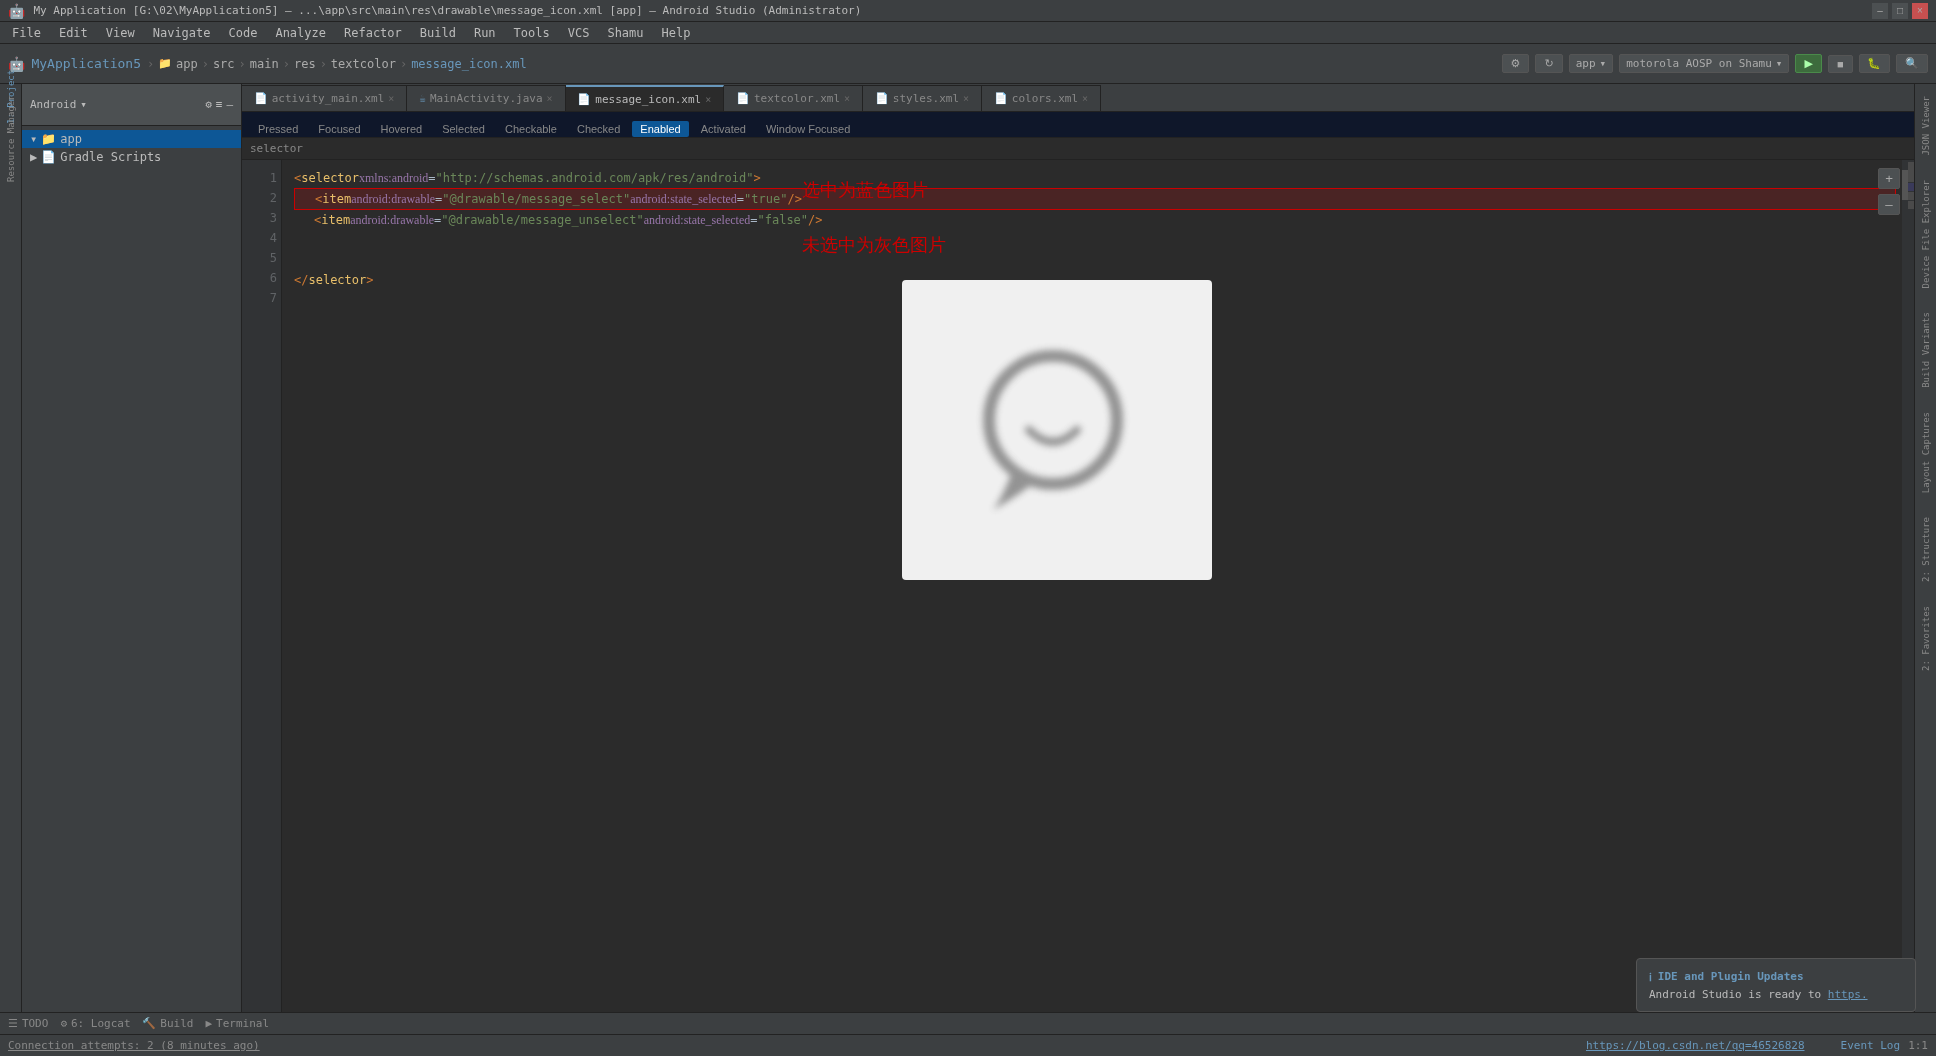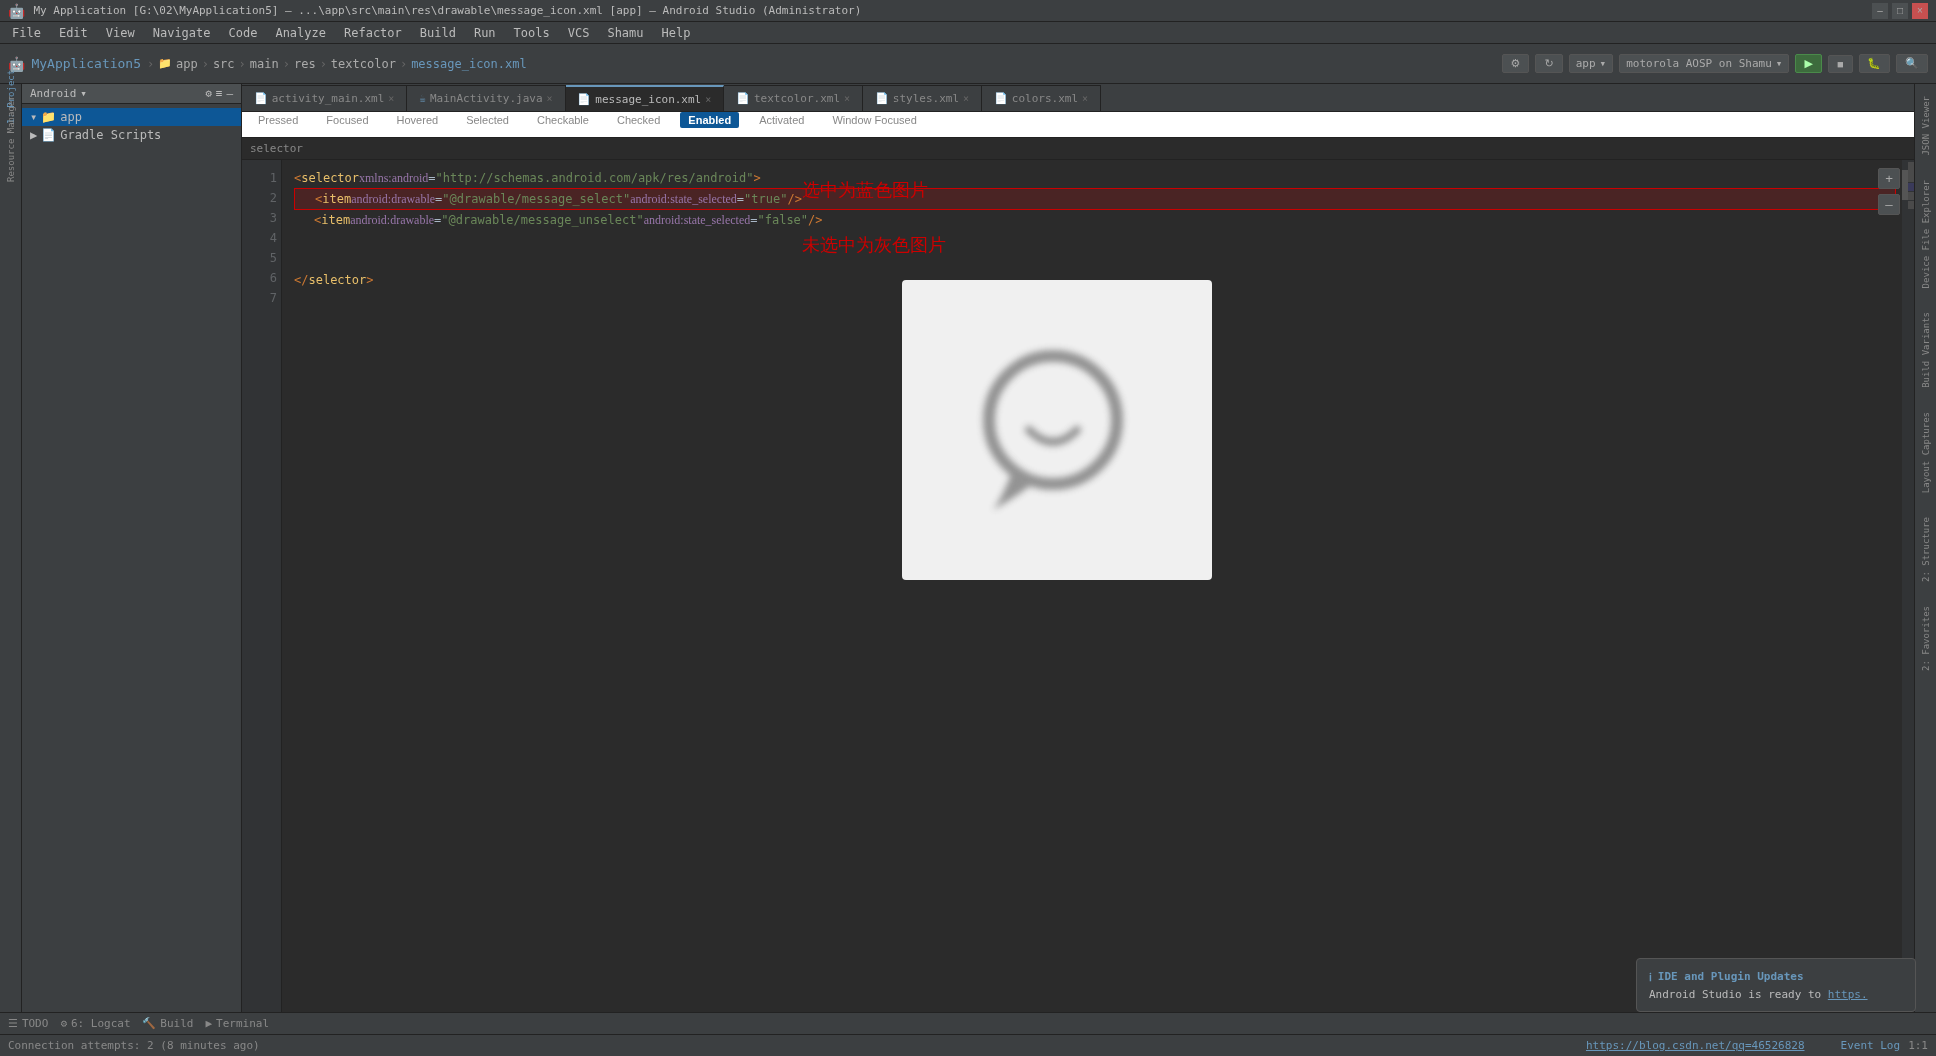--- a/index.html
+++ b/index.html
@@ -161,21 +161,21 @@
 
     
     .project-panel {
       width: 220px;
       background: #3c3f41;
       border-right: 1px solid #222;
       display: flex;
       flex-direction: column;
     }
     .panel-header {
-      height: 20px;
+      height: 42px;
       background: #4c5052;
       display: flex;
       align-items: center;
       padding: 0 8px;
       font-size: 11px;
       color: #bbbbbb;
       border-bottom: 1px solid #222;
       gap: 4px;
     }
     .panel-body { flex: 1; overflow: hidden; padding: 4px 0; }
@@ -226,40 +226,39 @@
     .tab.active {
       background: #2b2b2b;
       color: #bbbbbb;
       border-top: 2px solid #6897bb;
     }
     .tab-close { font-size: 10px; color: #666; }
 
     
     .state-bar {
       height: 26px;
-      background: #ffffff;
-      display: flex;
-      align-items: flex-start;
+      background: #0f172a;
+      display: flex;
+      align-items: flex-end;
       padding: 0 8px;
       border-bottom: 1px solid #222;
-      gap: 12px;
+      gap: 4px;
     }
     .state-btn {
       padding: 2px 8px;
       font-size: 11px;
       color: #888;
       cursor: pointer;
       border-radius: 2px;
       border: none;
       background: transparent;
     }
     .state-btn.active {
       background: #0d5796;
       color: #fff;
-      font-weight: bold;
     }
 
     
     .editor-content {
       flex: 1;
       display: flex;
       position: relative;
       overflow: hidden;
     }
     .line-numbers {
@@ -330,21 +329,21 @@
       height: 22px;
       background: #3c3f41;
       display: flex;
       align-items: center;
       padding: 0 8px;
       border-top: 1px solid #222;
       font-size: 11px;
       color: #888;
       gap: 8px;
     }
-    .status-left { display: flex; align-items: center; gap: 8px; }
+    .status-left { display: flex; align-items: center; gap: 8px; text-decoration: underline; }
     .status-right { margin-left: auto; display: flex; align-items: center; gap: 8px; }
 
     
     .bottom-toolbar {
       height: 22px;
       background: #3c3f41;
       display: flex;
       align-items: center;
       padding: 0 8px;
       border-top: 1px solid #222;

